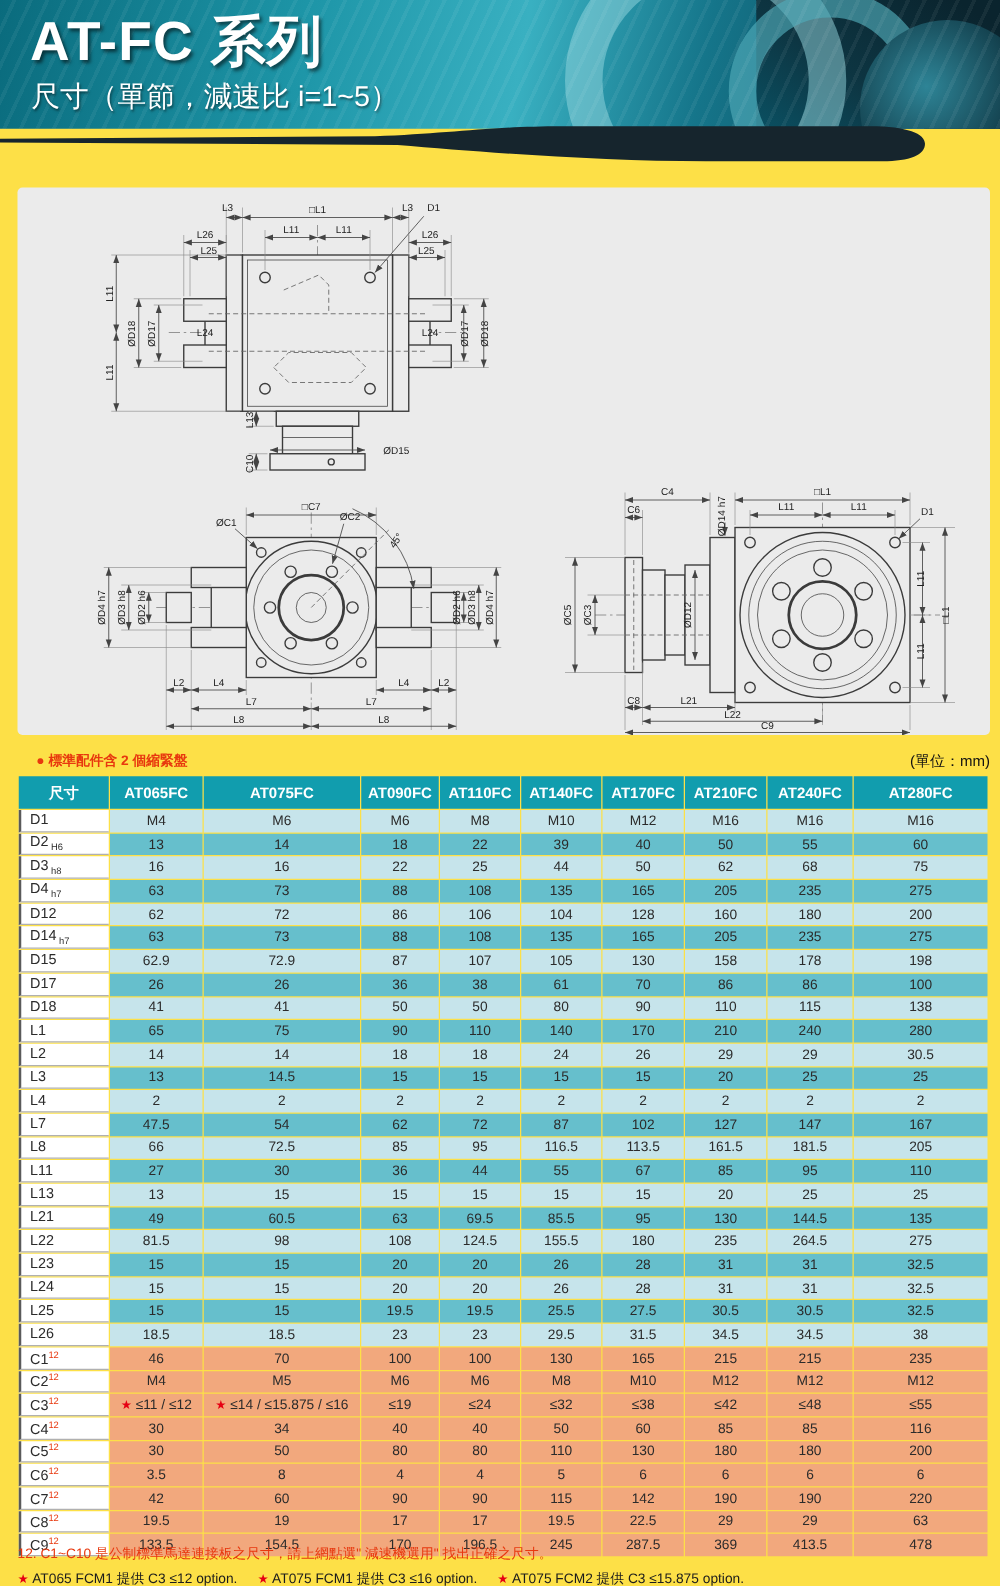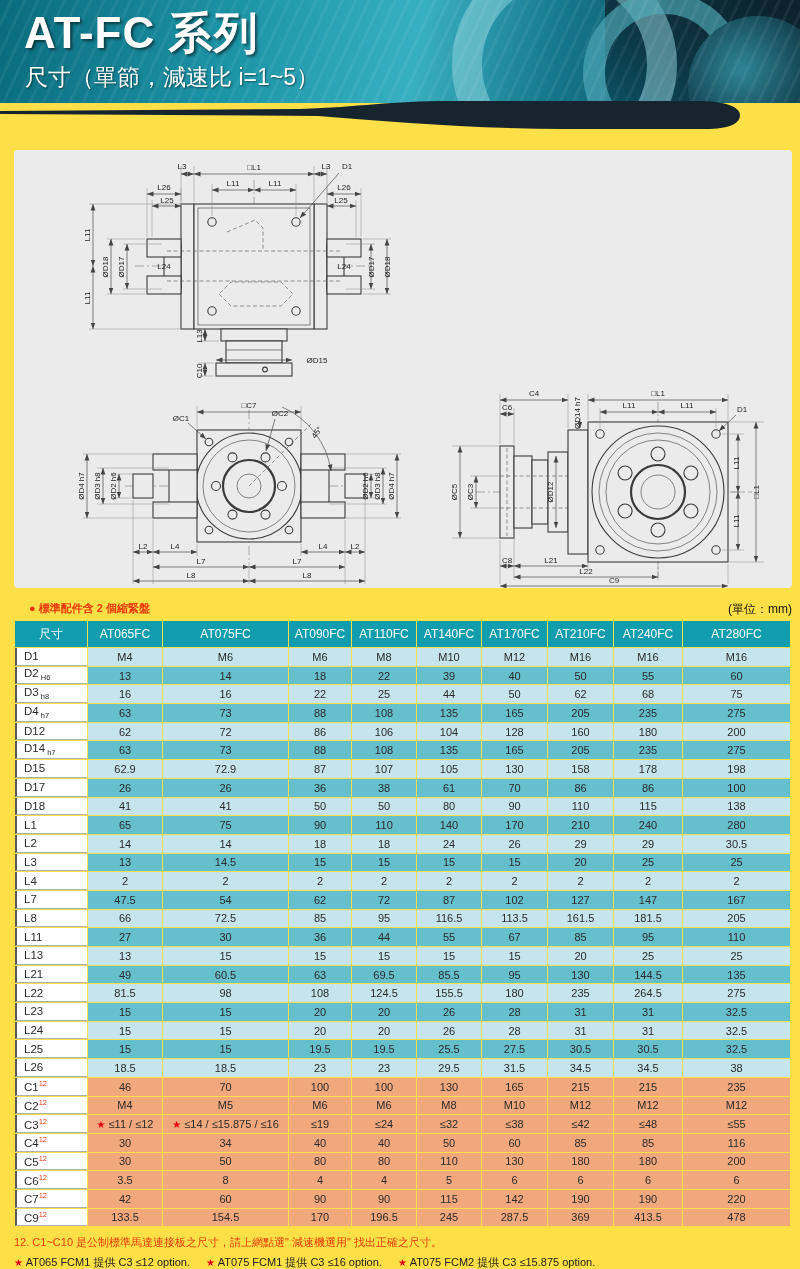--- a/index.html
+++ b/index.html
@@ -36,21 +36,21 @@
        marker-start:url(#arr);marker-end:url(#arr);}
   .dim .ld{marker-start:none;}
   .lbl{font-family:"Liberation Sans",sans-serif;font-size:8px;fill:#222;text-anchor:middle;}
   
   .note-row{position:absolute;left:14px;top:596px;width:778px;height:22px;}
   .acc-note{position:absolute;left:15px;bottom:2px;color:#e8380e;font-size:11px;font-weight:bold;}
   .unit{position:absolute;right:0;bottom:0;color:#111;font-size:12px;text-align:center;}
   
   .dim-table{position:absolute;left:14px;top:620px;border-collapse:separate;border-spacing:1px;
        table-layout:fixed;width:777px;font-size:11px;color:#2b2b2b;}
-  .dim-table th{background:#119dae;color:#fff;font-size:12px;font-weight:normal;height:26px;
+  .dim-table th{background:#119dae;color:#fff;font-size:12px;font-weight:bold;height:26px;
        padding:0;text-align:center;white-space:nowrap;}
   .dim-table td{height:16.7px;padding:0;white-space:nowrap;overflow:hidden;}
   .dim-table td.lbl{background:#fff;text-align:left;padding-left:7px;font-size:11.5px;
        border-bottom:1px solid #b0b0b0;border-left:2px solid #5a5a5a;}
   .dim-table td.lbl sub{font-size:7.5px;}
   .dim-table td.lbl sup{font-size:7.5px;color:#e8380e;text-align:center;}
   .dim-table td.val{text-align:center;}
   tr.light td.val{background:#c6e4eb;}
   tr.dark td.val{background:#66bfcc;}
   tr.orange td.val{background:#f2a87d;}
@@ -783,20 +783,32 @@
           <td class="val">60</td>
           <td class="val">90</td>
           <td class="val">90</td>
           <td class="val">115</td>
           <td class="val">142</td>
           <td class="val">190</td>
           <td class="val">190</td>
           <td class="val">220</td>
         </tr>
         <tr class="orange">
+          <td class="lbl">C8<sup>12</sup></td>
+          <td class="val">19.5</td>
+          <td class="val">19</td>
+          <td class="val">17</td>
+          <td class="val">17</td>
+          <td class="val">19.5</td>
+          <td class="val">22.5</td>
+          <td class="val">29</td>
+          <td class="val">29</td>
+          <td class="val">63</td>
+        </tr>
+        <tr class="orange">
           <td class="lbl">C9<sup>12</sup></td>
           <td class="val">133.5</td>
           <td class="val">154.5</td>
           <td class="val">170</td>
           <td class="val">196.5</td>
           <td class="val">245</td>
           <td class="val">287.5</td>
           <td class="val">369</td>
           <td class="val">413.5</td>
           <td class="val">478</td>

